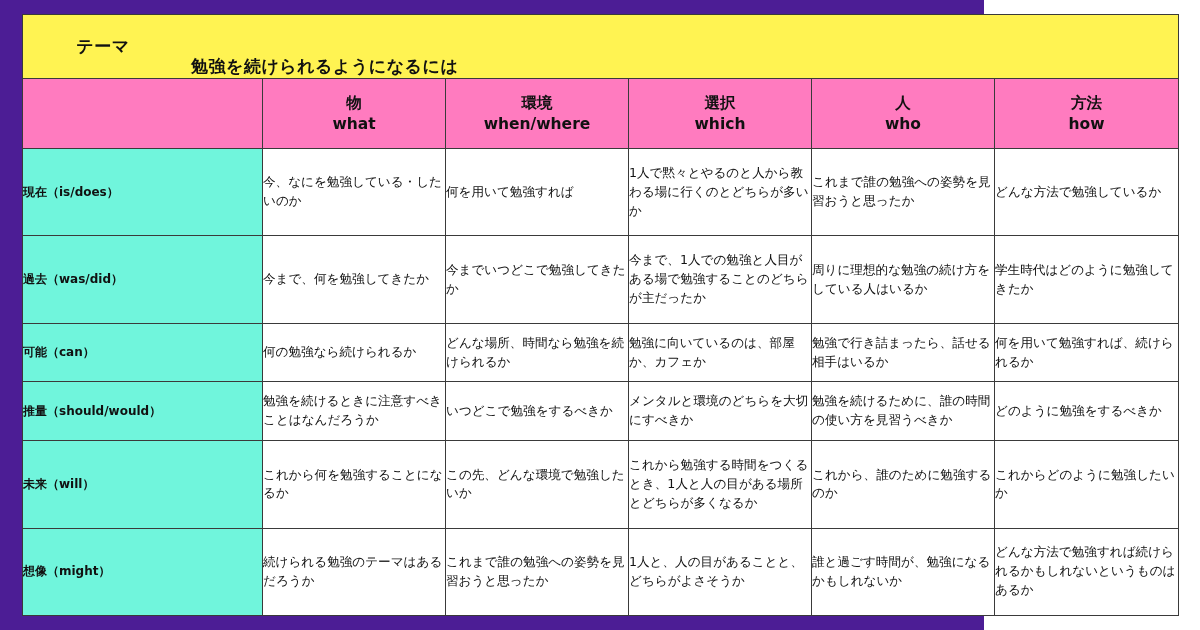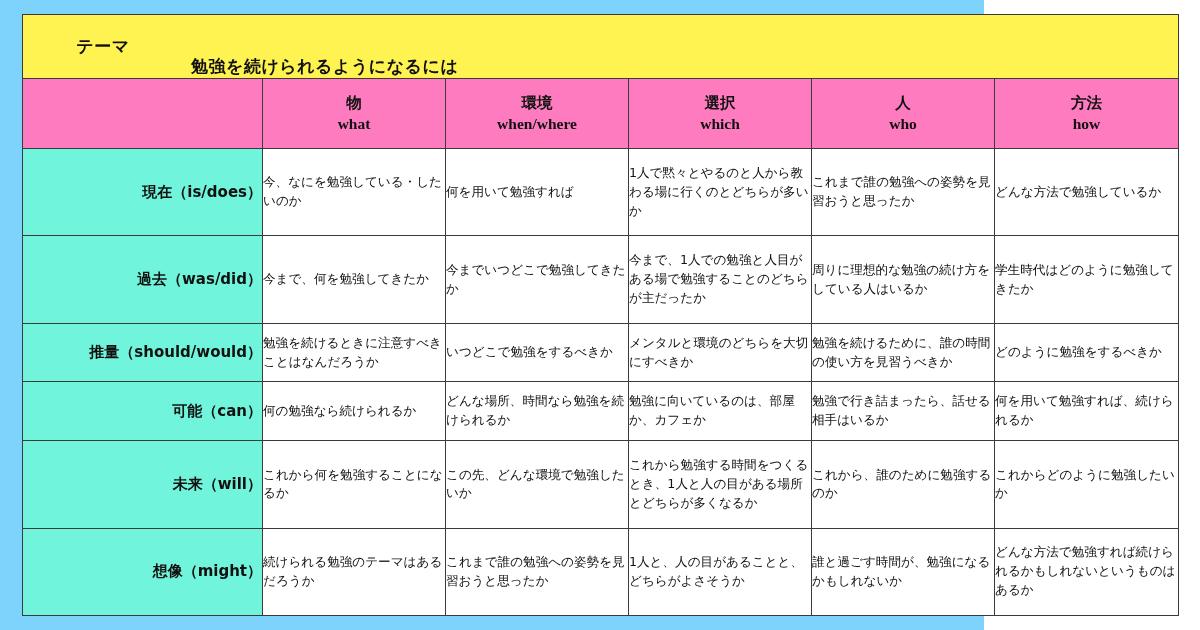--- a/index.html
+++ b/index.html
@@ -8,21 +8,21 @@
     padding: 0;
     width: 1200px;
     height: 630px;
     background: #ffffff;
     font-family: "DejaVu Sans", "Liberation Sans", sans-serif;
   }
   #sheet {
     position: relative;
     width: 984px;
     height: 630px;
-    background: #7dd3fc;
+    background: #4c1d95;
     padding: 14px 22px 14px 22px;
   }
   table.grid {
     width: 1156px;
     height: 602px;
     border-collapse: collapse;
     table-layout: fixed;
   }
   table.grid td {
     border: 1.5px solid #3a3a3a;
@@ -62,27 +62,27 @@
   .col-head {
     background: #ff7bbf;
     text-align: center;
     height: 70px;
     line-height: 1.35;
     font-weight: bold;
     font-size: 15.5px;
     color: #111111;
   }
   .col-head .jp { display: block; }
-  .col-head .en { display: block; font-family: Liberation Serif, serif; }
+  .col-head .en { display: block; }
   
   .row-head {
     background: #70f5dc;
-    text-align: right;
+    text-align: left;
     font-weight: bold;
-    font-size: 15px;
+    font-size: 12px;
     color: #111111;
     padding: 4px 6px;
   }
   
   .cell {
     background: #ffffff;
     font-size: 12.6px;
     line-height: 1.5;
     color: #111111;
     padding: 7px 5px 7px 6px;
@@ -149,35 +149,35 @@
       <tr>
         <td class="row-head">過去（was/did）</td>
         <td class="cell">今まで、何を勉強してきたか</td>
         <td class="cell">今までいつどこで勉強してきたか</td>
         <td class="cell">今まで、1人での勉強と人目がある場で勉強することのどちらが主だったか</td>
         <td class="cell">周りに理想的な勉強の続け方をしている人はいるか</td>
         <td class="cell">学生時代はどのように勉強してきたか</td>
       </tr>
 
       <tr>
+        <td class="row-head">可能（can）</td>
+        <td class="cell">何の勉強なら続けられるか</td>
+        <td class="cell">どんな場所、時間なら勉強を続けられるか</td>
+        <td class="cell">勉強に向いているのは、部屋か、カフェか</td>
+        <td class="cell">勉強で行き詰まったら、話せる相手はいるか</td>
+        <td class="cell">何を用いて勉強すれば、続けられるか</td>
+      </tr>
+
+      <tr>
         <td class="row-head">推量（should/would）</td>
         <td class="cell">勉強を続けるときに注意すべきことはなんだろうか</td>
         <td class="cell">いつどこで勉強をするべきか</td>
         <td class="cell">メンタルと環境のどちらを大切にすべきか</td>
         <td class="cell">勉強を続けるために、誰の時間の使い方を見習うべきか</td>
         <td class="cell">どのように勉強をするべきか</td>
-      </tr>
-
-      <tr>
-        <td class="row-head">可能（can）</td>
-        <td class="cell">何の勉強なら続けられるか</td>
-        <td class="cell">どんな場所、時間なら勉強を続けられるか</td>
-        <td class="cell">勉強に向いているのは、部屋か、カフェか</td>
-        <td class="cell">勉強で行き詰まったら、話せる相手はいるか</td>
-        <td class="cell">何を用いて勉強すれば、続けられるか</td>
       </tr>
 
       <tr>
         <td class="row-head">未来（will）</td>
         <td class="cell">これから何を勉強することになるか</td>
         <td class="cell">この先、どんな環境で勉強したいか</td>
         <td class="cell">これから勉強する時間をつくるとき、1人と人の目がある場所とどちらが多くなるか</td>
         <td class="cell">これから、誰のために勉強するのか</td>
         <td class="cell">これからどのように勉強したいか</td>
       </tr>

